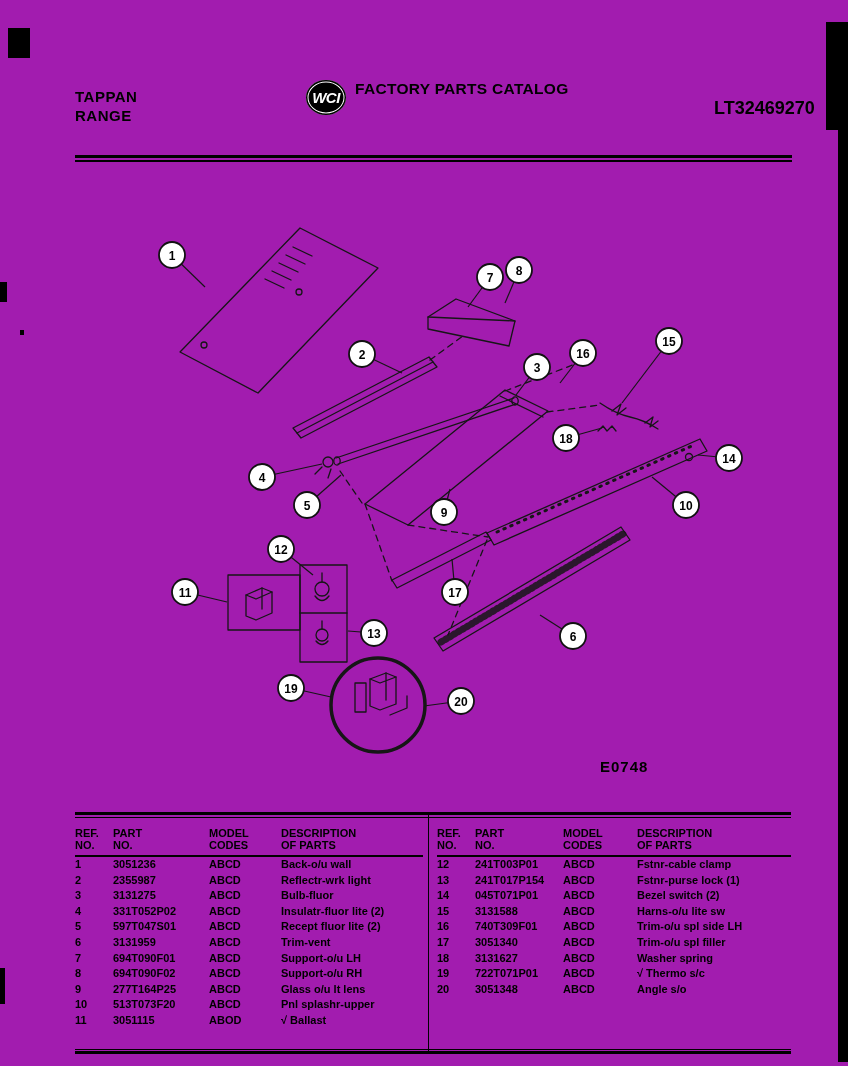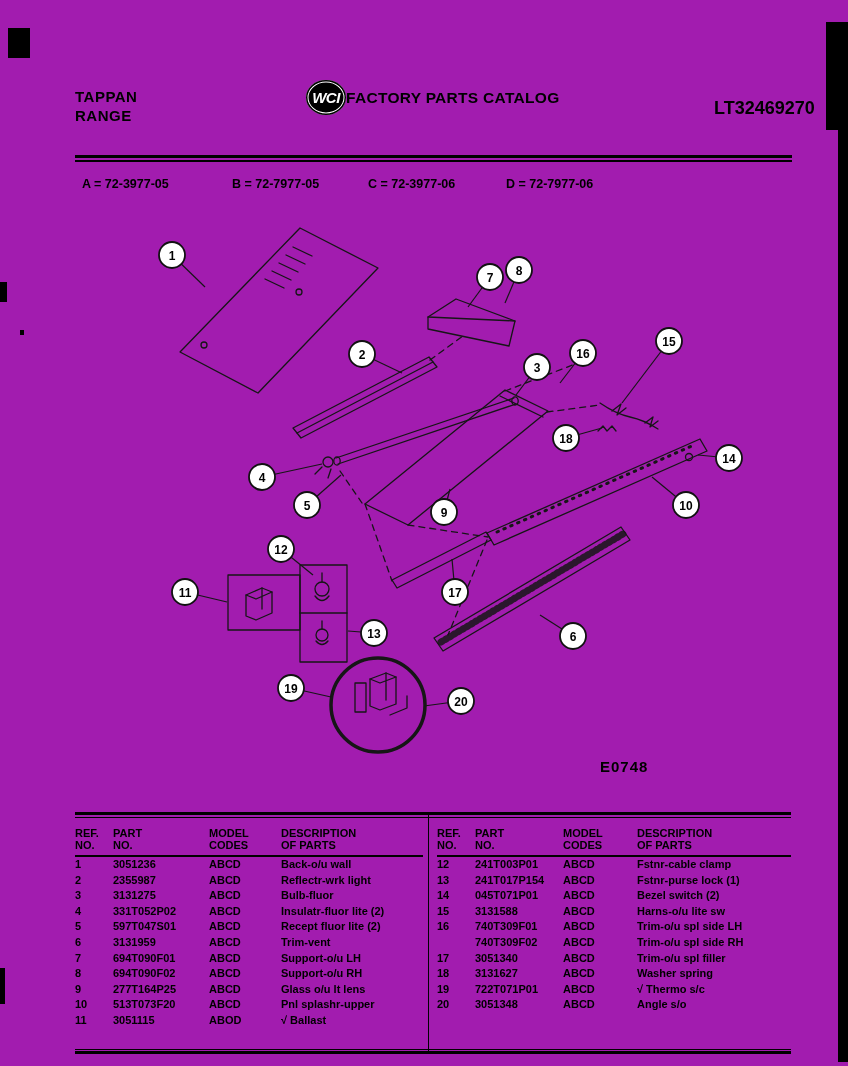--- a/index.html
+++ b/index.html
@@ -10,21 +10,21 @@
     color:#000;
     position:relative;
     overflow:hidden;
   }
   .page { position:absolute; inset:0; background:#a21caf; }
 
   .artifact { position:absolute; background:#000; }
 
   
   .brand { position:absolute; left:75px; top:88px; font-weight:bold; font-size:15px; line-height:1.25; letter-spacing:.5px; }
-  .title-group { position:absolute; left:306px; top:80px; display:flex; align-items:center; }
+  .title-group { position:absolute; left:306px; top:80px; display:flex; align-items:flex-start; gap:9px; }
   .logo {
     width:40px; height:35px; background:#000; color:#fff; border-radius:50%;
     display:inline-flex; align-items:center; justify-content:center;
     font-style:italic; font-weight:bold; font-size:15px; letter-spacing:-.5px;
     box-shadow:inset 0 0 0 1.5px #000, inset 0 0 0 2.5px #fff;
   }
   .catalog-title { font-weight:bold; font-size:15.5px; letter-spacing:.3px; }
   .doc-number { position:absolute; left:714px; top:98px; font-weight:bold; font-size:18px; }
 
   .rule { position:absolute; background:#000; }
@@ -84,26 +84,20 @@
     <span class="logo">
         <span>WCI</span>
       </span>
     <span class="catalog-title">FACTORY PARTS CATALOG</span>
   </div>
   <div class="doc-number">LT32469270</div>
 
   <div class="rule" style="left:75px;top:155px;width:717px;height:3px"></div>
   <div class="rule" style="left:75px;top:160px;width:717px;height:2px"></div>
 
-  <div class="models">
-    <span class="model-a">A = 72-3977-05</span>
-    <span class="model-b">B = 72-7977-05</span>
-    <span class="model-c">C = 72-3977-06</span>
-    <span class="model-d">D = 72-7977-06</span>
-  </div>
 
   <div class="diagram">
     <svg width="848" height="585" viewBox="0 0 848 585">
       <g class="part">
         <path d="M300,13 L378,53 L258,178 L180,137 Z"></path>
         <path d="M293,32 l19,9 M286,40 l19,9 M279,48 l19,9 M272,56 l19,9 M265,64 l19,9"></path>
         <circle cx="204" cy="130" r="3"></circle>
         <circle cx="299" cy="77" r="3"></circle>
       </g>
       <g class="part">
@@ -399,26 +393,20 @@
               <td>ABCD</td>
               <td>Harns-o/u lite sw</td>
             </tr>
             <tr>
               <td>16</td>
               <td>740T309F01</td>
               <td>ABCD</td>
               <td>Trim-o/u spl side LH</td>
             </tr>
             <tr>
-              <td></td>
-              <td>740T309F02</td>
-              <td>ABCD</td>
-              <td>Trim-o/u spl side RH</td>
-            </tr>
-            <tr>
               <td>17</td>
               <td>3051340</td>
               <td>ABCD</td>
               <td>Trim-o/u spl filler</td>
             </tr>
             <tr>
               <td>18</td>
               <td>3131627</td>
               <td>ABCD</td>
               <td>Washer spring</td>

